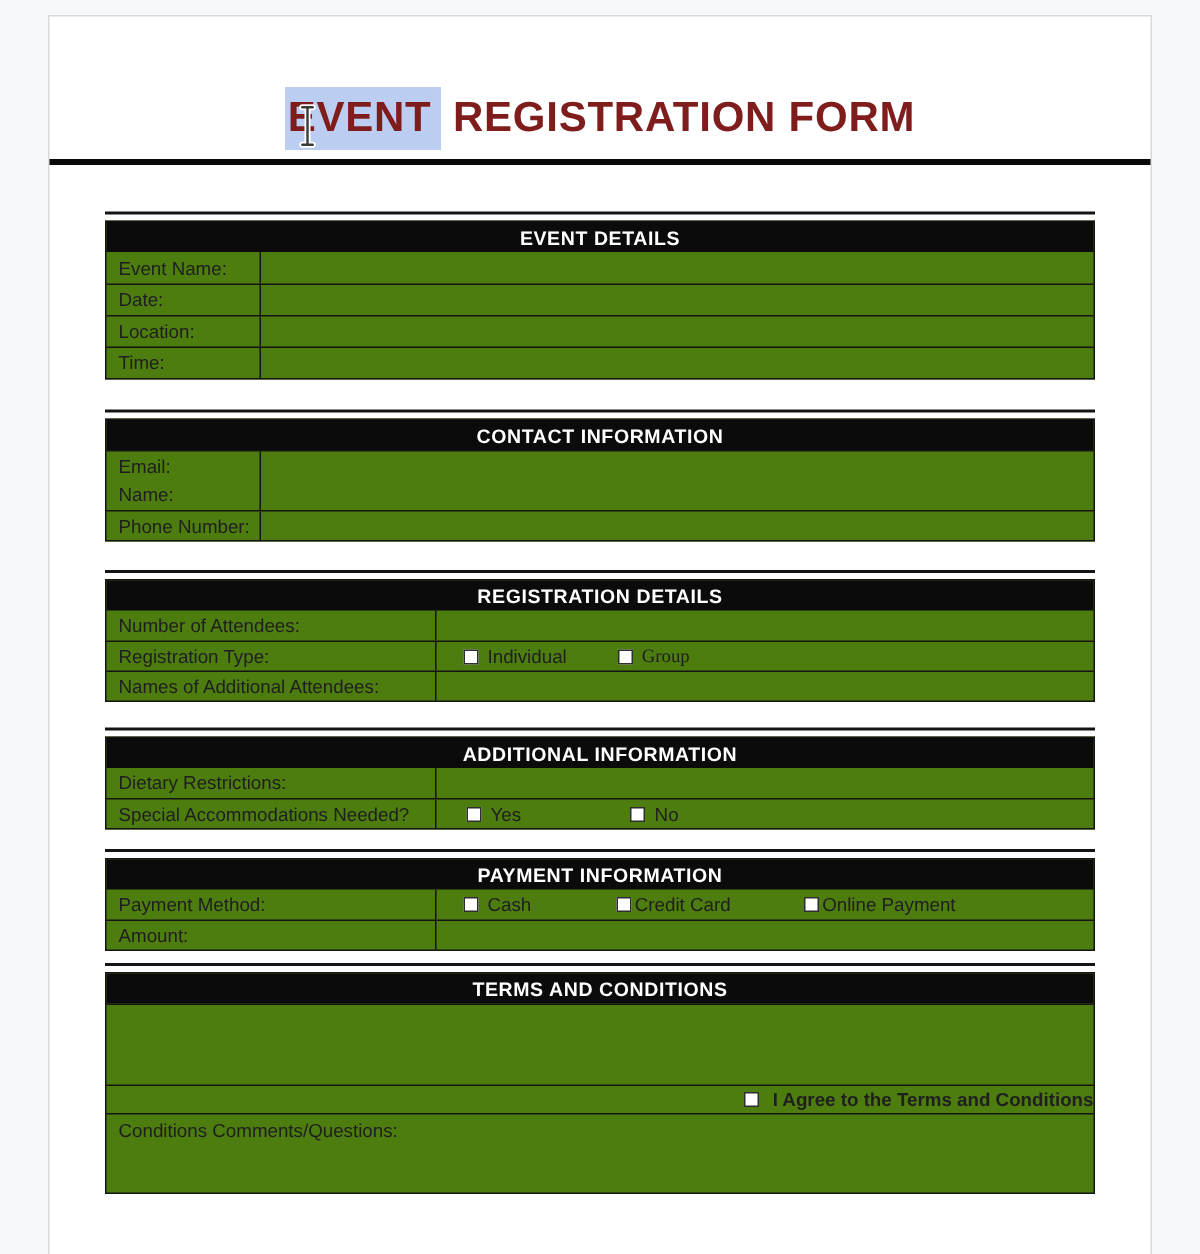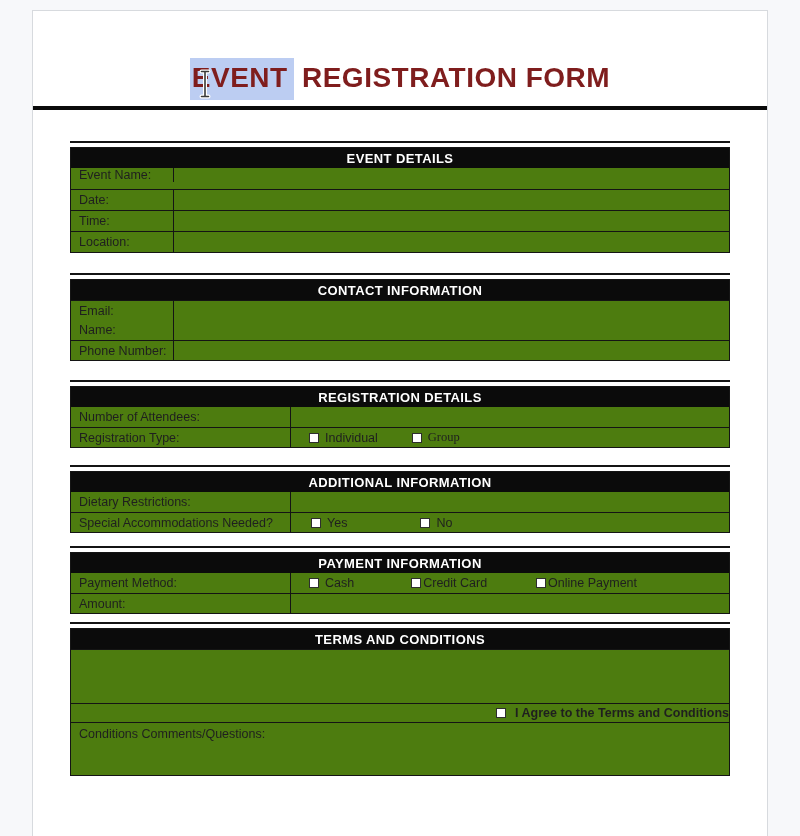--- a/index.html
+++ b/index.html
@@ -141,34 +141,34 @@
     </svg>
     <div class="title-rule"></div>
   </div>
 
   <div class="content">
 
     <div class="section s1">
       <div class="topline"></div>
       <div class="tbl labels-narrow">
         <div class="hdr">EVENT DETAILS</div>
-        <div class="row" style="border-top:none;flex-direction:column;">
+        <div class="row" style="border-top:none;">
           <div class="cell-label">Event Name:</div>
           <div class="cell-value"></div>
         </div>
         <div class="row">
           <div class="cell-label">Date:</div>
           <div class="cell-value"></div>
         </div>
         <div class="row">
+          <div class="cell-label">Location:</div>
+          <div class="cell-value"></div>
+        </div>
+        <div class="row">
           <div class="cell-label">Time:</div>
-          <div class="cell-value"></div>
-        </div>
-        <div class="row">
-          <div class="cell-label">Location:</div>
           <div class="cell-value"></div>
         </div>
       </div>
     </div>
 
     <div class="section s2">
       <div class="topline"></div>
       <div class="tbl labels-narrow">
         <div class="hdr">CONTACT INFORMATION</div>
         <div class="row">
@@ -199,20 +199,24 @@
           <div class="cell-value reg-cell">
             <span class="opt gap6">
                 <span class="cb"></span>
                 <span>Individual</span>
               </span>
             <span class="opt gap6 opt-2">
                 <span class="cb"></span>
                 <span>Group</span>
               </span>
           </div>
+        </div>
+        <div class="row">
+          <div class="cell-label">Names of Additional Attendees:</div>
+          <div class="cell-value"></div>
         </div>
       </div>
     </div>
 
     <div class="section s4">
       <div class="topline"></div>
       <div class="tbl labels-wide">
         <div class="hdr">ADDITIONAL INFORMATION</div>
         <div class="row" style="border-top:none;">
           <div class="cell-label">Dietary Restrictions:</div>

